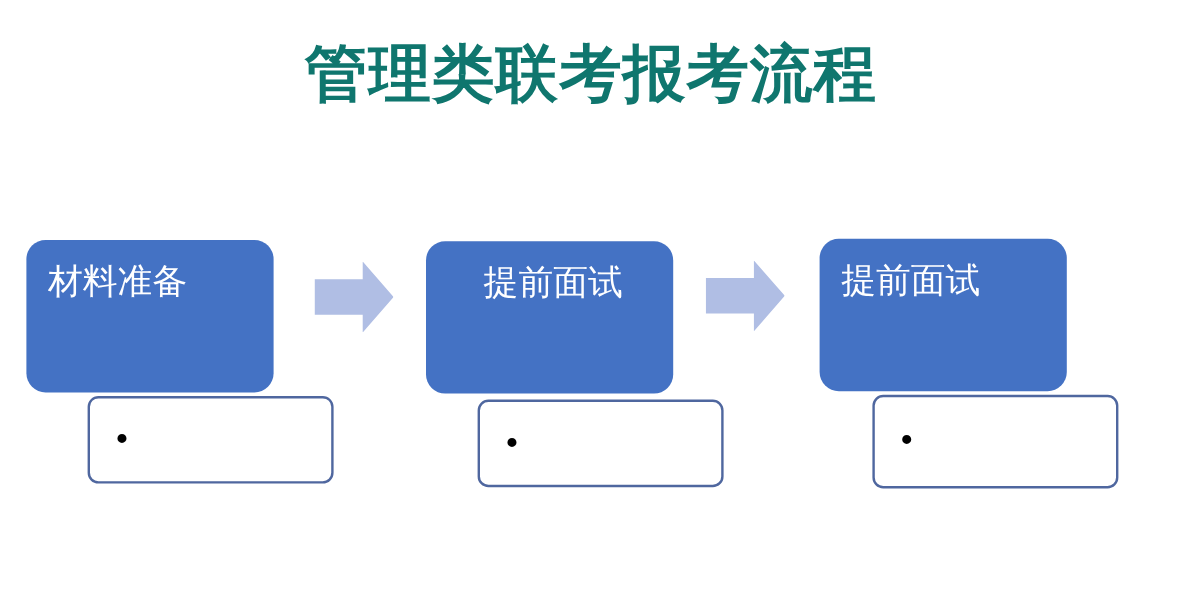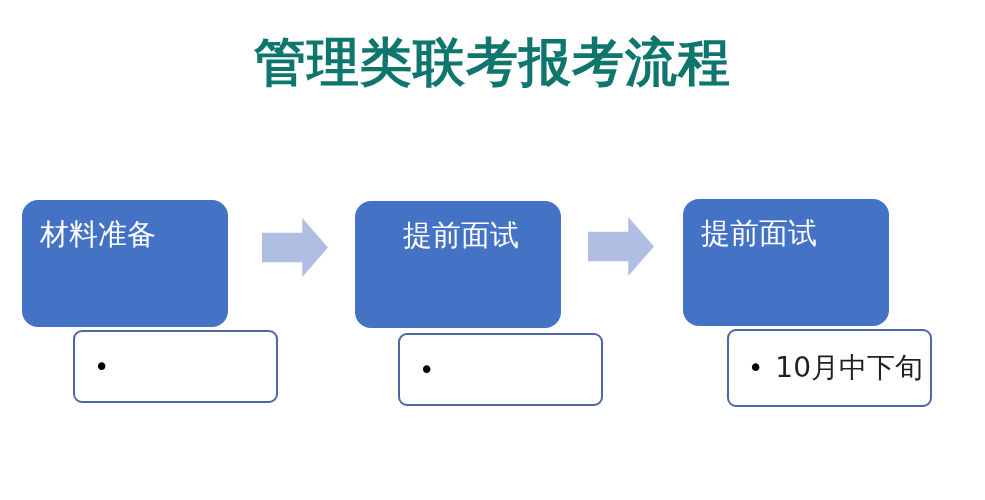--- a/index.html
+++ b/index.html
@@ -101,16 +101,15 @@
     <span class="note-bullet">•</span>
   </div>
 
   <div class="flow-arrow a2"></div>
 
   <div class="step-box s3">
     <span>提前面试</span>
   </div>
   <div class="note-box n3">
     <span class="note-bullet">•</span>
-    <span>10月中下旬</span>
   </div>
 
 </div>
 
 </body></html>

